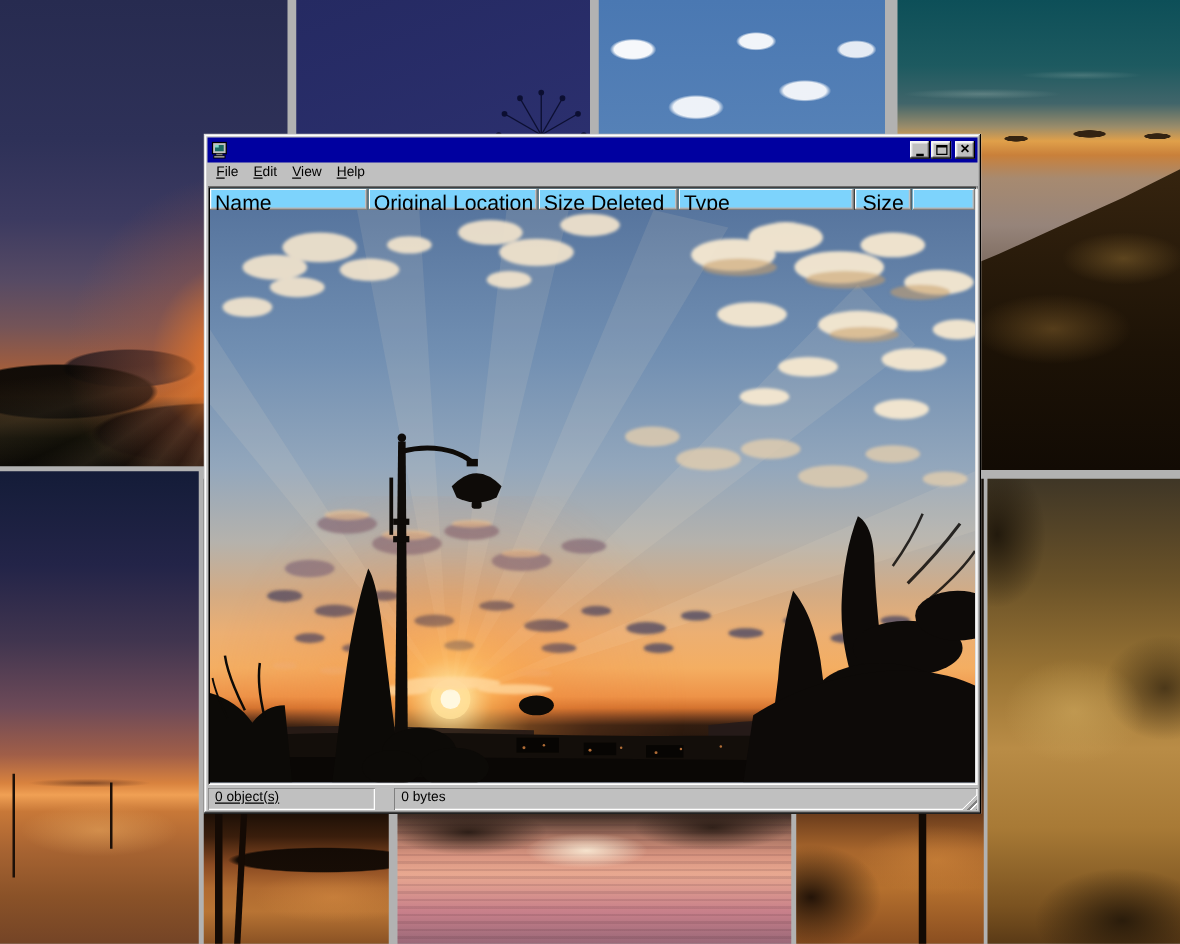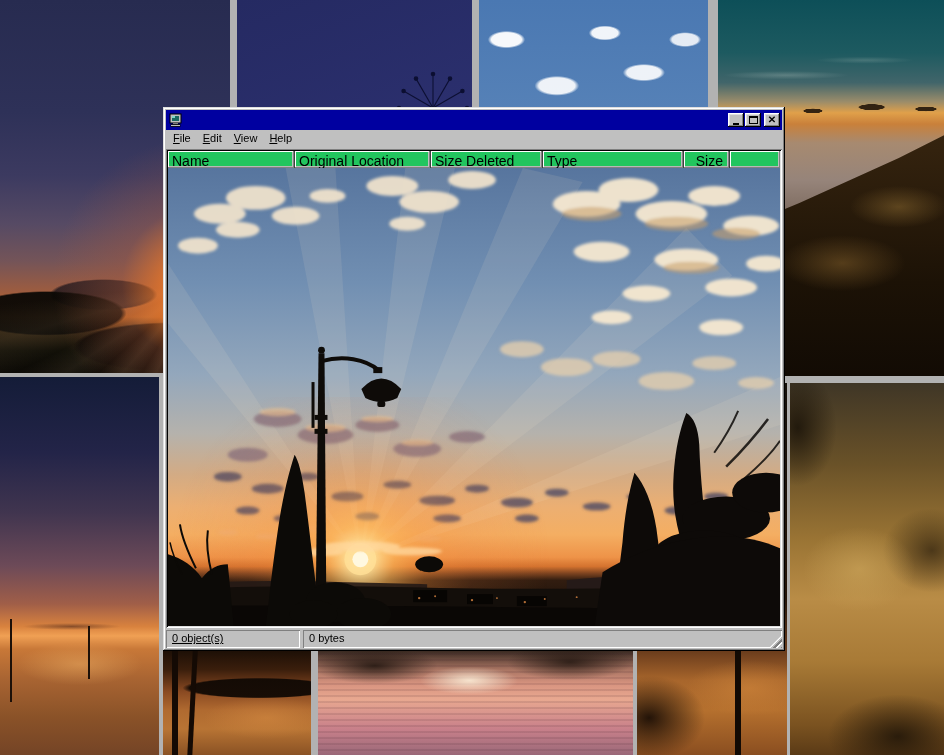--- a/index.html
+++ b/index.html
@@ -100,35 +100,35 @@
     font-family:"Liberation Sans",sans-serif;}
   .menubar{height:19px;display:flex;align-items:flex-start;padding-left:1px;
     font-size:11px;color:#000;flex:0 0 auto;}
   .menu-item{padding:2px 6px 3px;cursor:default;}
   .accel{text-decoration:underline;}
   .listview{flex:1 1 auto;display:flex;flex-direction:column;min-height:0;
     box-shadow:inset 1px 1px 0 #808080, inset -1px -1px 0 #ffffff,
                inset 2px 2px 0 #000000, inset -2px -2px 0 #dfdfdf;
     padding:2px;background:#c0c0c0;}
   .header-row{height:17px;display:flex;flex:0 0 auto;background:#c0c0c0;}
-  .hcell{background:#22c55e;font-size:14px;color:#000;padding:2px 4px 0;
+  .hcell{background:#7dd3fc;font-size:17px;color:#000;padding:2px 4px 0;
     white-space:nowrap;overflow:hidden;
     box-shadow:inset -1px -1px 0 #808080, inset 1px 1px 0 #ffffff,
                inset -2px 0 0 #c0c0c0, inset 0 -2px 0 #b8b8b8;
     border-right:1px solid #404040;}
   .hcell.size{text-align:right;padding-right:6px;}
   .hcell.filler{flex:1 1 auto;border-right:none;}
   .photo{flex:1 1 auto;position:relative;overflow:hidden;background:#6d88a8;min-height:0;}
   .photo svg{position:absolute;inset:0;width:100%;height:100%;display:block;}
   .statusbar{height:20px;flex:0 0 auto;display:flex;gap:3px;padding-top:2px;
     position:relative;align-items:stretch;}
   .spanel{box-shadow:inset 1px 1px 0 #808080, inset -1px -1px 0 #ffffff;
     font-size:11px;color:#000;padding:2px 6px 0;white-space:nowrap;overflow:hidden;}
   .spanel.p1{width:134px;flex:0 0 auto;text-decoration:underline;}
-  .spanel.p2{flex:1 1 auto;}
+  .spanel.p2{flex:1 1 auto;margin-left:12px;}
   .grip{position:absolute;right:0;bottom:0;width:13px;height:13px;
     clip-path:polygon(100% 0,100% 100%,0 100%);
     background:repeating-linear-gradient(135deg,#c0c0c0 0 2px,#808080 2px 4px,#ffffff 4px 5px);}
 </style>
 </head>
 <body>
 
 <div class="tile tile-a"></div>
 
 <div class="tile tile-b">

